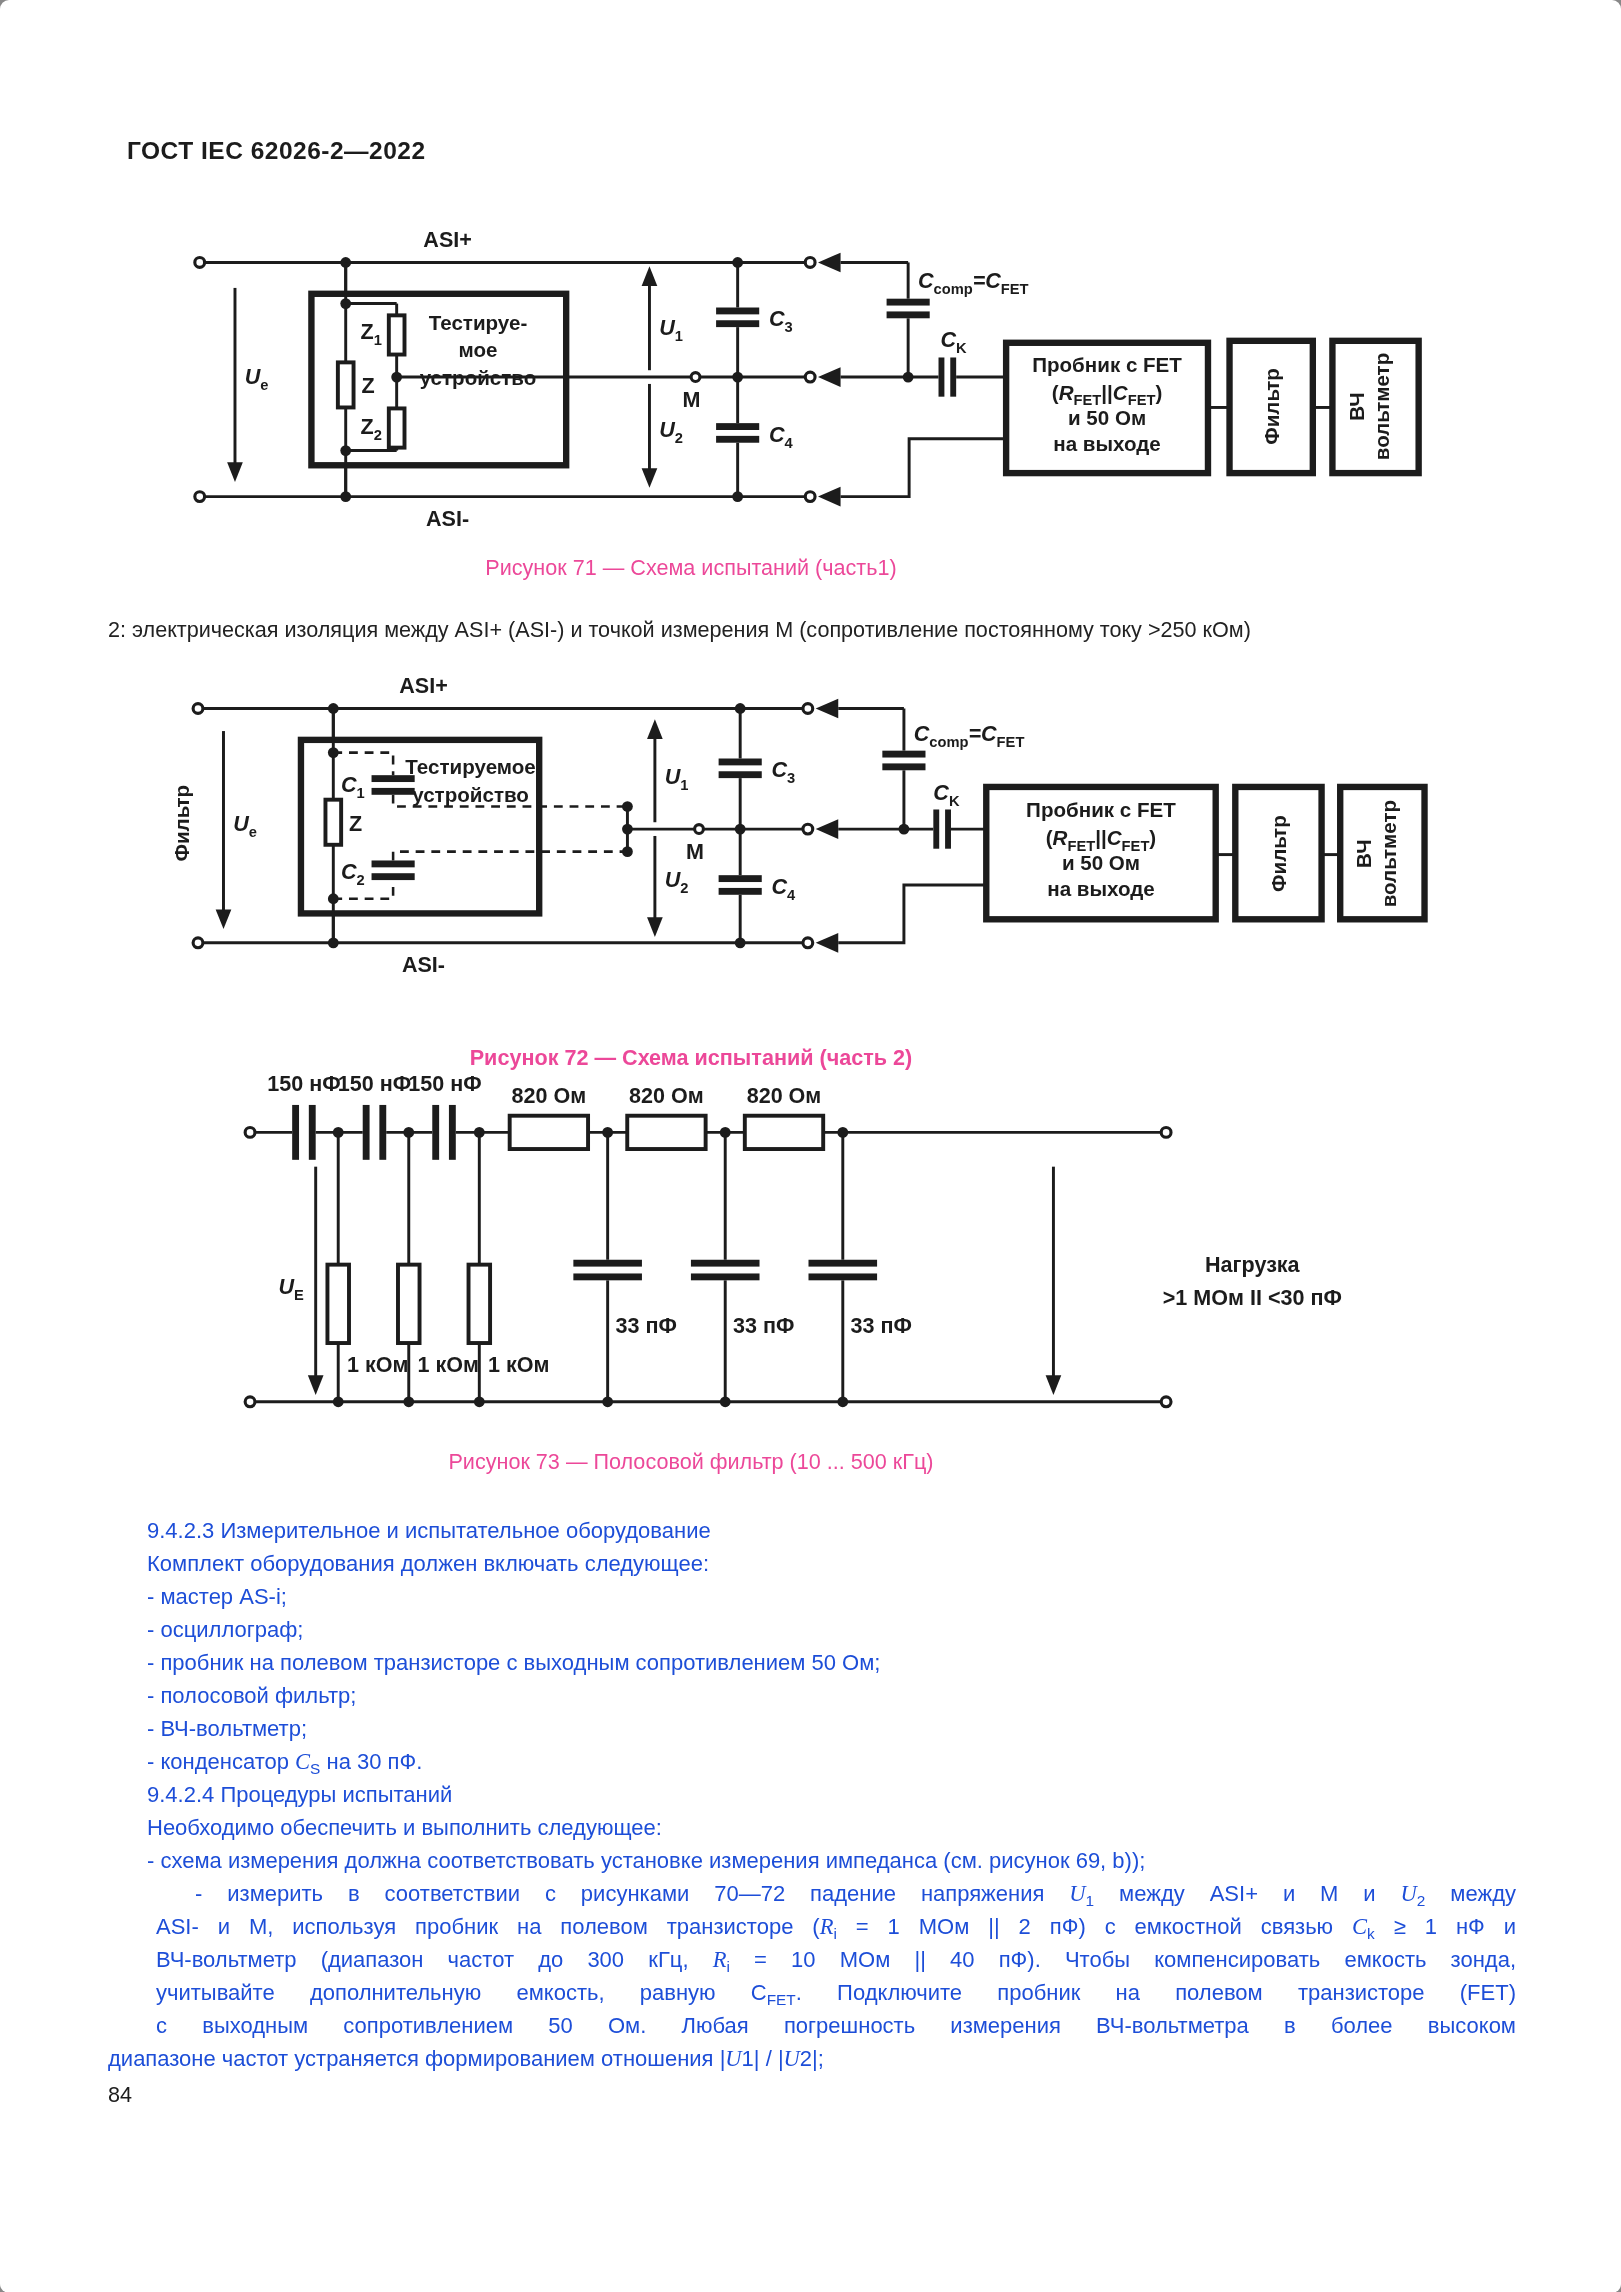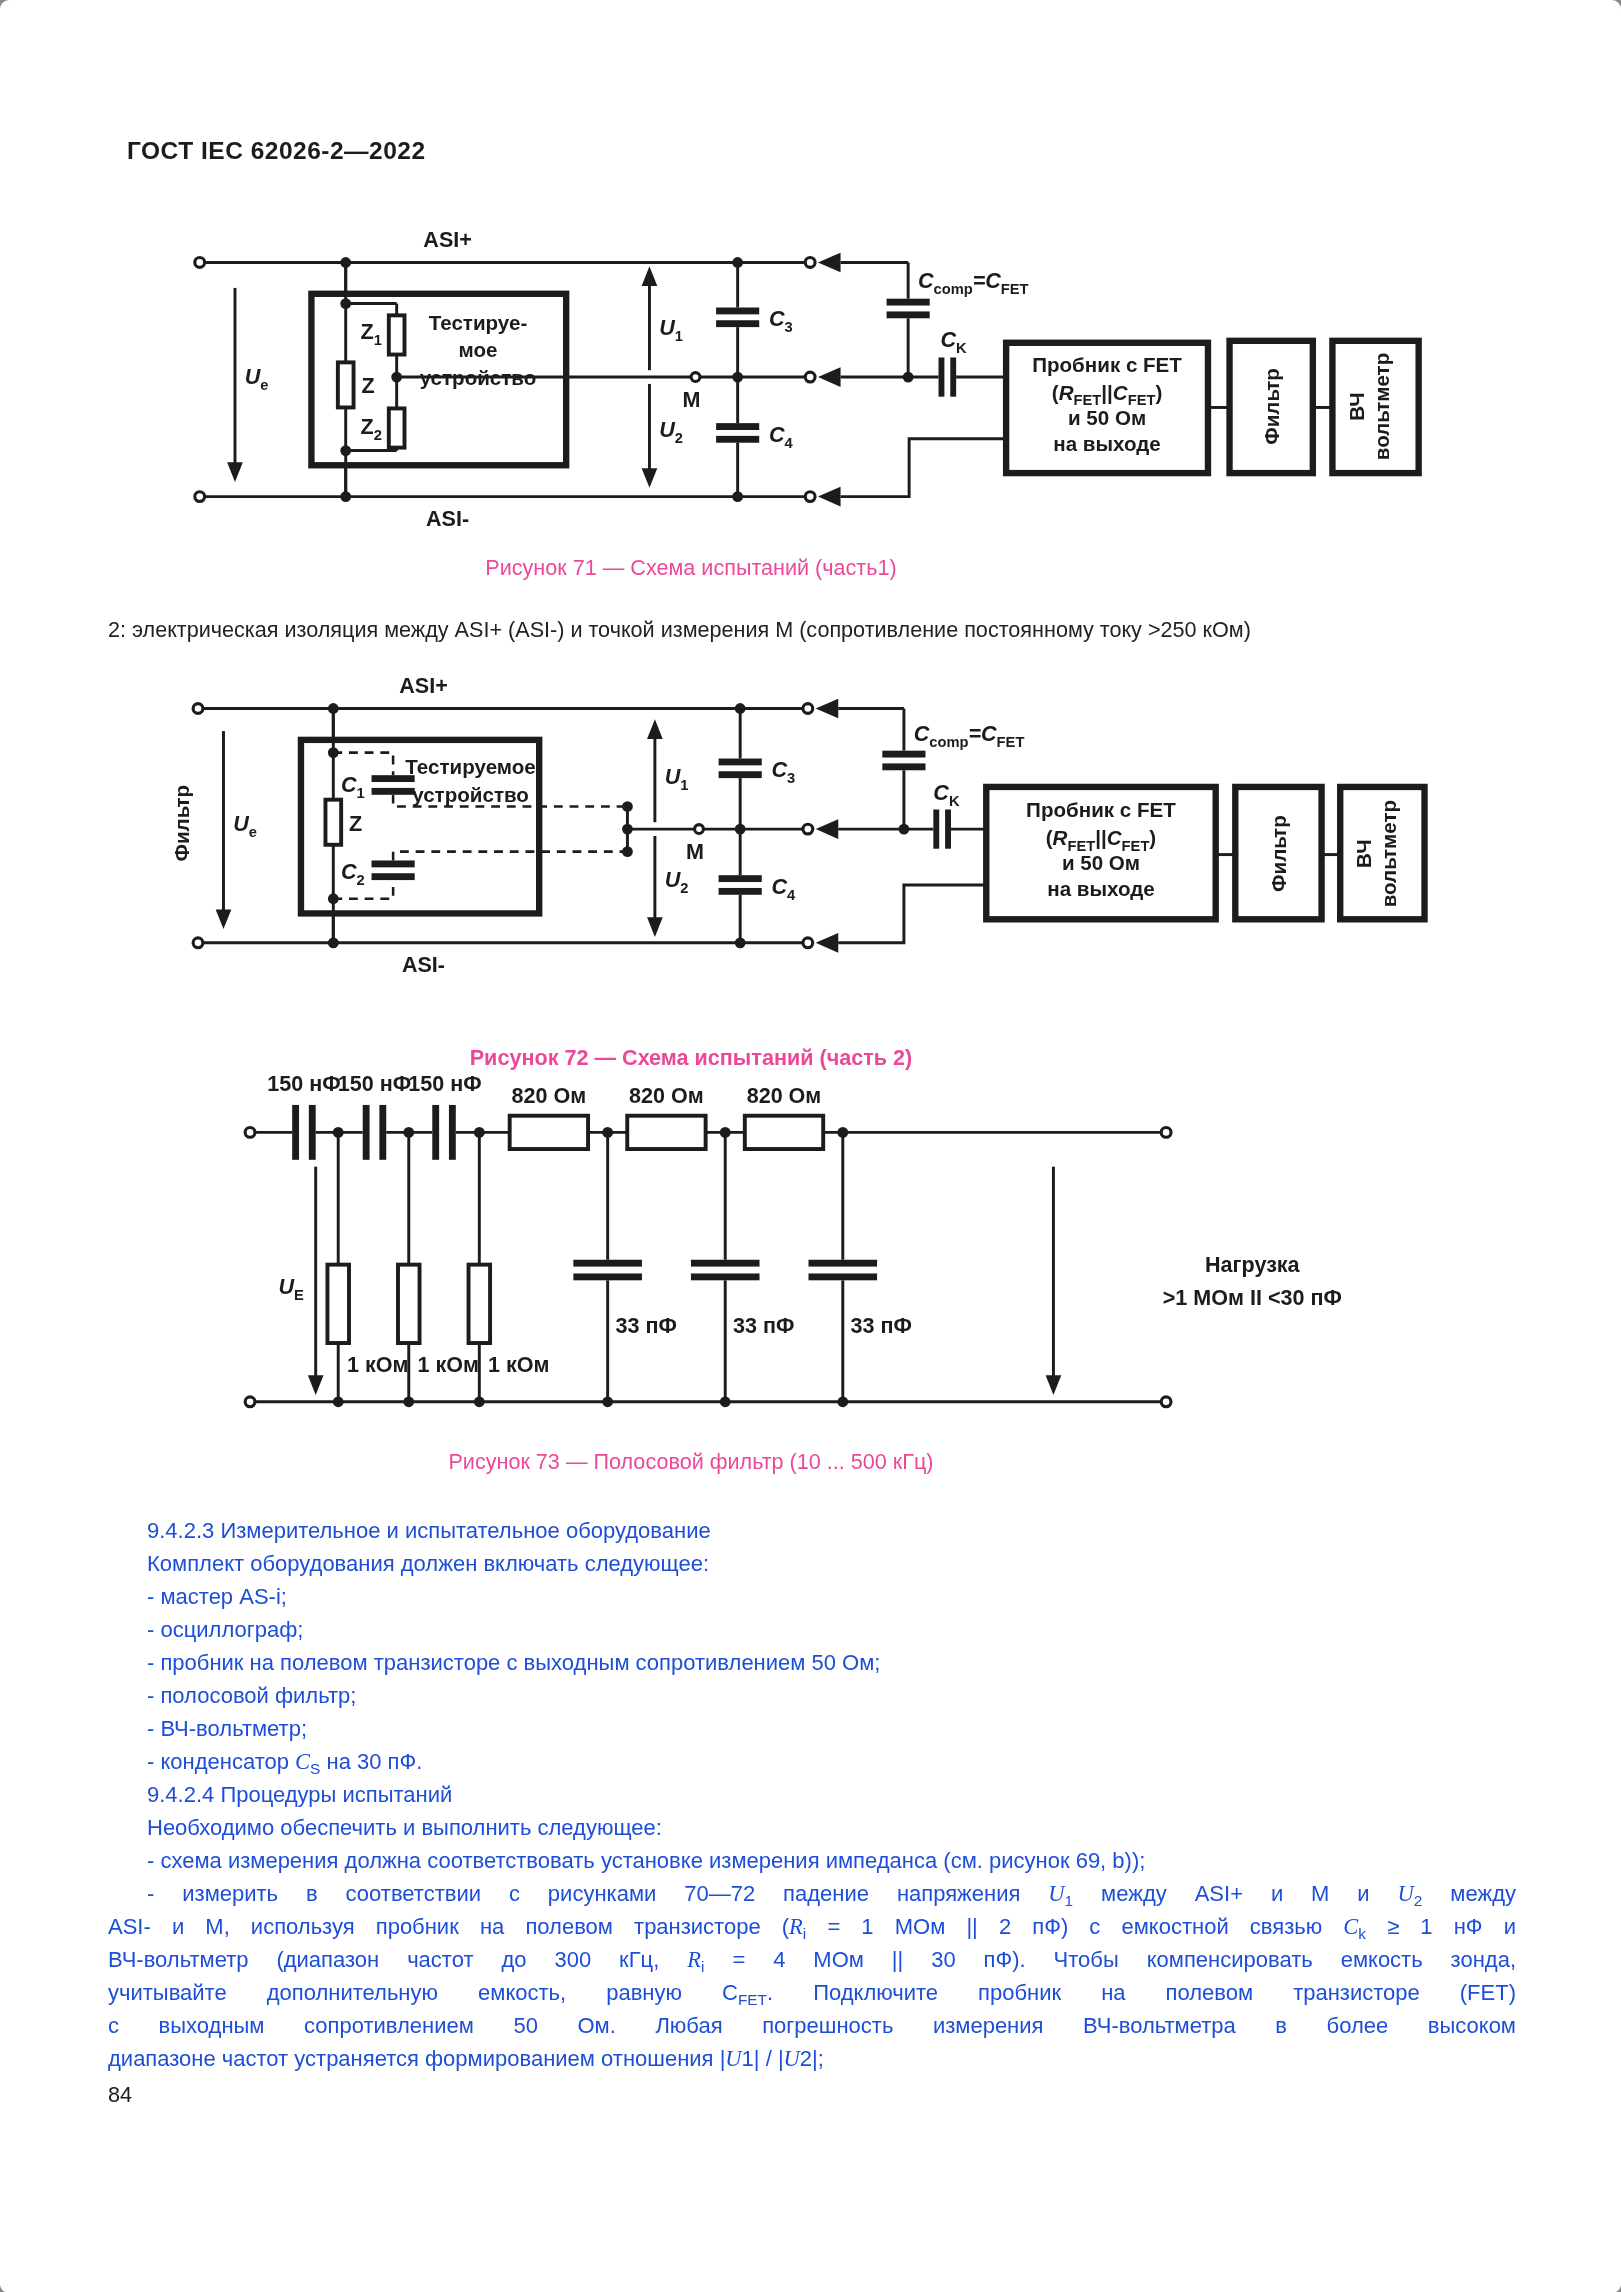--- a/index.html
+++ b/index.html
@@ -5,21 +5,21 @@
   html,body{margin:0;padding:0;background:#888;}
   #page{position:relative;width:1621px;height:2293px;background:#ffffff;
         font-family:"Liberation Sans",sans-serif;color:#1c1c1c;overflow:hidden;border-radius:9px;}
   .abs{position:absolute;}
   #doc-title{left:127px;top:137px;font-size:24.5px;font-weight:bold;letter-spacing:0.5px;}
   .caption{left:103px;width:1176px;text-align:center;font-size:21.6px;color:#ec4899;}
   #note-line{left:108px;top:617px;width:1431px;font-size:21.6px;color:#222;}
   #body-text{left:108px;top:1514px;width:1408px;font-size:22px;color:#1d4ed8;}
   #body-text p{margin:0;line-height:33px;white-space:nowrap;}
   #body-text p.ind{padding-left:39px;}
-  #body-text p.just{text-align:justify;text-align-last:justify;white-space:normal;}
+  #body-text p.just{text-align:justify;text-align-last:justify;white-space:normal;margin-left:48px;}
   #body-text sub{font-size:70%;line-height:0;}
   #body-text i{font-family:"Liberation Serif",serif;font-size:22.5px;}
   #page-num{left:108px;top:2082px;font-size:21.6px;}
   svg{position:absolute;overflow:visible;}
   .wire{stroke:#1c1c1c;stroke-width:3;fill:none;}
   .dash{stroke:#1c1c1c;stroke-width:2.6;fill:none;stroke-dasharray:9 7;}
   .dot{fill:#1c1c1c;stroke:none;}
   .term{fill:#fff;stroke:#1c1c1c;stroke-width:3.2;}
   .plate{fill:#1c1c1c;stroke:none;}
   .ah{fill:#1c1c1c;stroke:none;}
@@ -409,21 +409,21 @@
     <p class="ind">- осциллограф;</p>
     <p class="ind">- пробник на полевом транзисторе с выходным сопротивлением 50 Ом;</p>
     <p class="ind">- полосовой фильтр;</p>
     <p class="ind">- ВЧ-вольтметр;</p>
     <p class="ind"><span>- конденсатор </span><i>C</i><sub>S</sub><span> на 30 пФ.</span></p>
     <p class="ind">9.4.2.4 Процедуры испытаний</p>
     <p class="ind">Необходимо обеспечить и выполнить следующее:</p>
     <p class="ind">- схема измерения должна соответствовать установке измерения импеданса (см. рисунок 69, b));</p>
     <p class="ind just"><span>- измерить в соответствии с рисунками 70—72 падение напряжения </span><i>U</i><sub>1</sub><span> между ASI+ и М и </span><i>U</i><sub>2</sub><span> между</span></p>
     <p class="just"><span>ASI- и М, используя пробник на полевом транзисторе (</span><i>R</i><sub>i</sub><span> = 1 МОм || 2 пФ) с емкостной связью </span><i>C</i><sub>k</sub><span> ≥ 1 нФ и</span></p>
-    <p class="just"><span>ВЧ-вольтметр (диапазон частот до 300 кГц, </span><i>R</i><sub>i</sub><span> = 4 МОм || 30 пФ). Чтобы компенсировать емкость зонда,</span></p>
+    <p class="just"><span>ВЧ-вольтметр (диапазон частот до 300 кГц, </span><i>R</i><sub>i</sub><span> = 10 МОм || 40 пФ). Чтобы компенсировать емкость зонда,</span></p>
     <p class="just"><span>учитывайте дополнительную емкость, равную С</span><sub>FET</sub><span>. Подключите пробник на полевом транзисторе (FET)</span></p>
     <p class="just">с выходным сопротивлением 50 Ом. Любая погрешность измерения ВЧ-вольтметра в более высоком</p>
     <p><span>диапазоне частот устраняется формированием отношения |</span><i>U</i><span>1| / |</span><i>U</i><span>2|;</span></p>
   </div>
 
   <div id="page-num" class="abs">84</div>
 
 </div>
 
 

